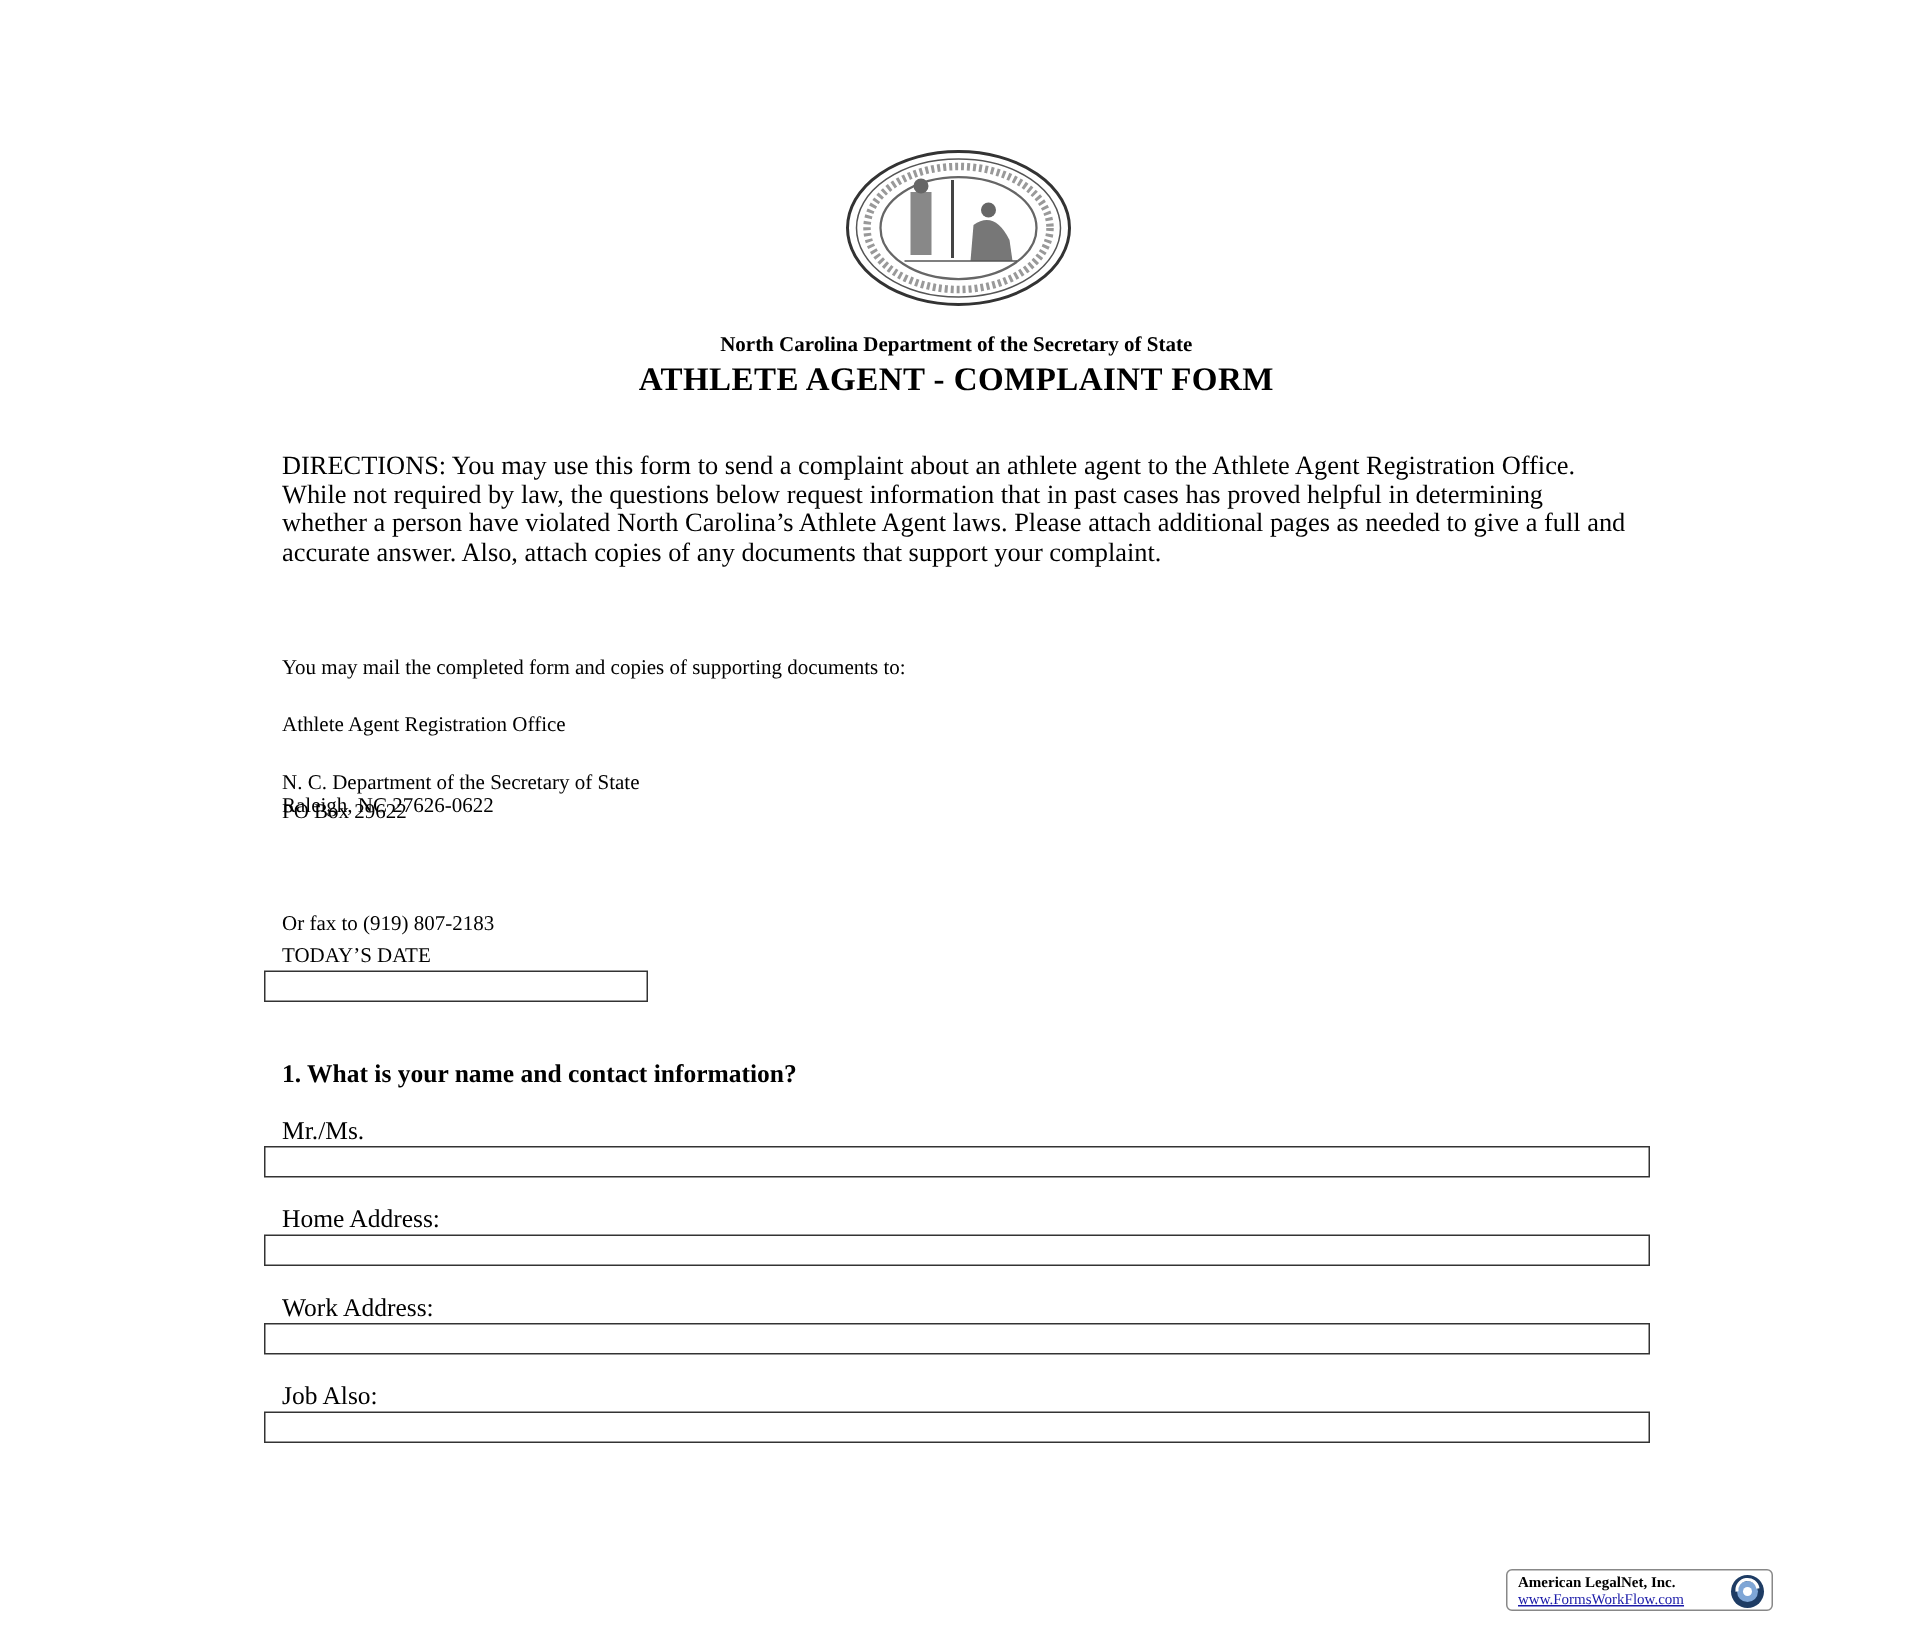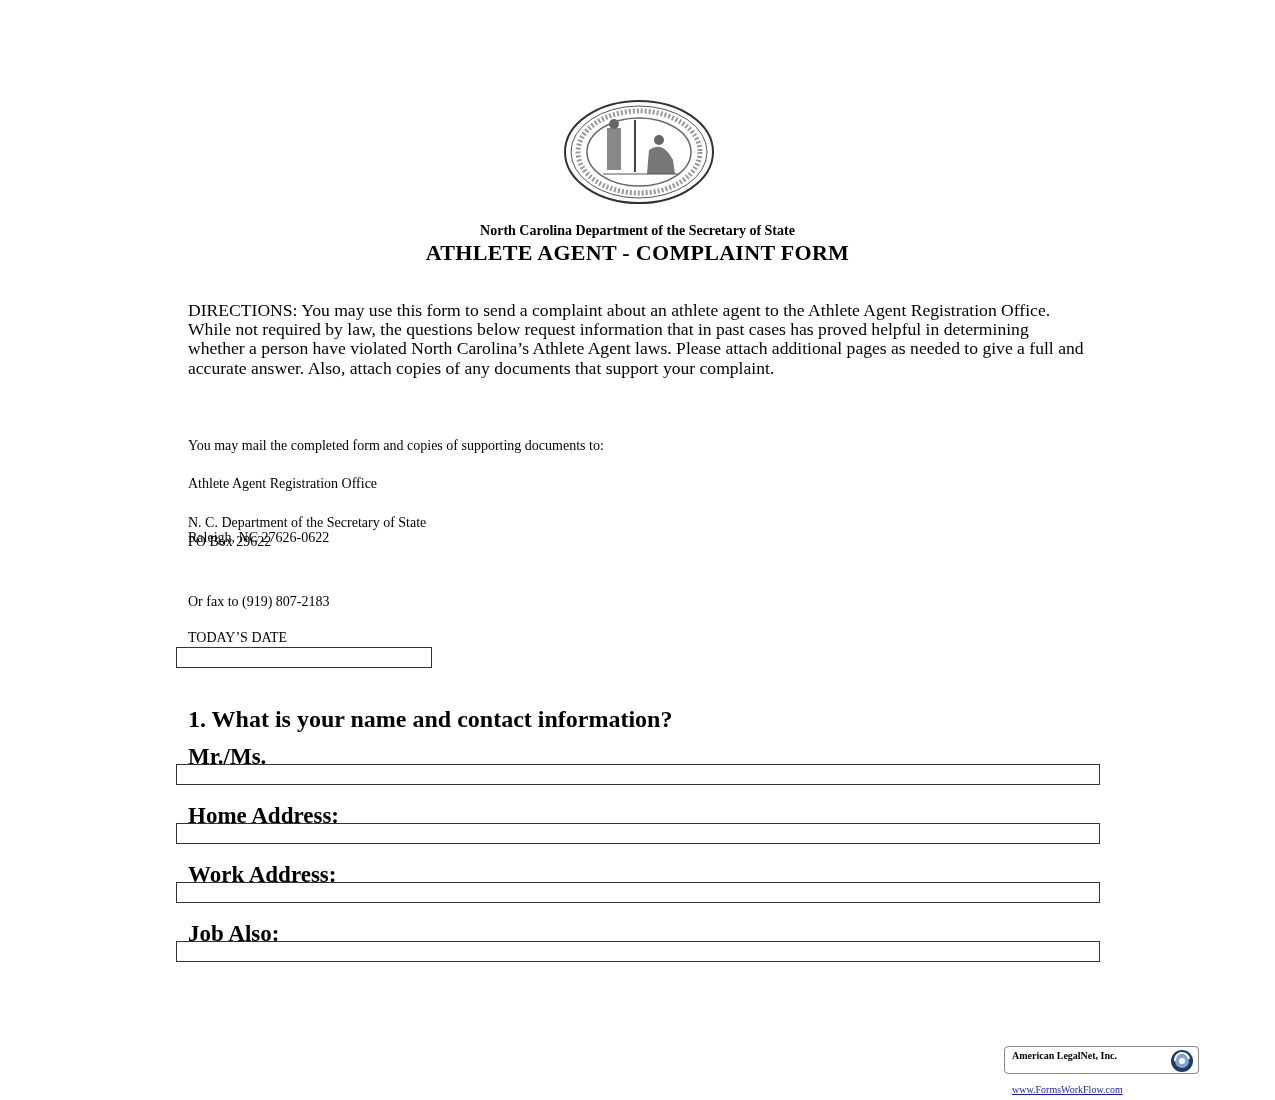--- a/index.html
+++ b/index.html
@@ -6,25 +6,25 @@
   body { width: 1275px; height: 1100px; position: relative; overflow: hidden; font-family: "Liberation Serif", serif; color: #000; }
   .seal { position: absolute; left: 563px; top: 100px; width: 152px; height: 104px; }
   .title { position: absolute; left: 0; width: 1275px; text-align: center; font-weight: bold; font-size: 14px; line-height: 22px; }
   .t1 { top: 220px; }
   .t2 { top: 242px; font-size: 22px; letter-spacing: 0.3px; }
   .directions { position: absolute; left: 188px; top: 301px; width: 900px; font-size: 17.6px; line-height: 19.2px; }
   .directions b { font-weight: normal; }
   .line { position: absolute; left: 188px; font-size: 14px; line-height: 19px; white-space: nowrap; }
   .box { position: absolute; border: 1px solid #333; background: #fff; box-sizing: border-box; }
   .box input { width: 100%; height: 100%; border: 0; outline: none; background: transparent; font-family: "Liberation Serif", serif; font-size: 15px; padding: 0 4px; box-sizing: border-box; }
-  .q { position: absolute; left: 188px; top: 706px; font-weight: bold; font-size: 24px; text-align: center; }
-  .label { position: absolute; left: 188px; font-size: 23px; font-weight: bold; }
-  .badge { position: absolute; left: 1004px; top: 1046px; width: 195px; height: 28px; border: 1px solid #888; border-radius: 4px; box-sizing: border-box; background: #fff; }
+  .q { position: absolute; left: 188px; top: 706px; font-weight: bold; font-size: 17px; text-align: center; }
+  .label { position: absolute; left: 188px; font-size: 17px; }
+  .badge { position: absolute; left: 1004px; top: 1046px; width: 178px; height: 28px; border: 1px solid #888; border-radius: 4px; box-sizing: border-box; background: #fff; }
   .badge .name { position: absolute; left: 7px; top: 3px; font-size: 10px; font-weight: bold; font-family: "Liberation Serif", serif; }
-  .badge .url { position: absolute; left: 7px; top: 14px; font-size: 10px; color: #1a1aa8; text-decoration: underline; font-family: "Liberation Serif", serif; margin-top: 23px; }
+  .badge .url { position: absolute; left: 7px; top: 14px; font-size: 10px; color: #1a1aa8; text-decoration: underline; font-family: "Liberation Serif", serif; }
   .badge .logo { position: absolute; right: 4px; top: 2px; width: 24px; height: 24px; }
 </style>
 </head>
 <body>
 
 <svg class="seal" viewBox="0 0 152 104">
   <ellipse cx="76" cy="52" rx="74" ry="51" fill="#fff" stroke="#333" stroke-width="2"></ellipse>
   <ellipse cx="76" cy="52" rx="68" ry="46" fill="none" stroke="#555" stroke-width="1"></ellipse>
   <ellipse cx="76" cy="52" rx="52" ry="34" fill="none" stroke="#666" stroke-width="1.5"></ellipse>
   <ellipse cx="76" cy="52" rx="61" ry="41" fill="none" stroke="#999" stroke-width="5" stroke-dasharray="2 2"></ellipse>
@@ -39,21 +39,21 @@
 <div class="title t1">North Carolina Department of the Secretary of State</div>
 <div class="title t2">ATHLETE AGENT - COMPLAINT FORM</div>
 
 <div class="directions"><b>DIRECTIONS:</b><span> You may use this form to send a complaint about an athlete agent to the Athlete Agent Registration Office. While not required by law, the questions below request information that in past cases has proved helpful in determining whether a person have violated North Carolina’s Athlete Agent laws. Please attach additional pages as needed to give a full and accurate answer. Also, attach copies of any documents that support your complaint.</span></div>
 
 <div class="line" style="top:436px">You may mail the completed form and copies of supporting documents to:</div>
 <div class="line" style="top:474px">Athlete Agent Registration Office</div>
 <div class="line" style="top:513px">N. C. Department of the Secretary of State</div>
 <div class="line" style="top:532px">PO Box 29622</div>
 <div class="line" style="top:528px">Raleigh, NC 27626-0622</div>
-<div class="line" style="top:592px">Or fax to (919) 807-2183</div>
+<div class="line" style="top:607px">Or fax to (919) 807-2183</div>
 
 <div class="line" style="top:628px">TODAY’S DATE</div>
 <div class="box" style="left:176px; top:647px; width:256px; height:21px;">
   <input type="text" value="" style="">
 </div>
 
 <div class="q">1. What is your name and contact information?</div>
 
 <div class="label" style="top:744px">Mr./Ms.</div>
 <div class="box" style="left:176px; top:764px; width:924px; height:21px;">

